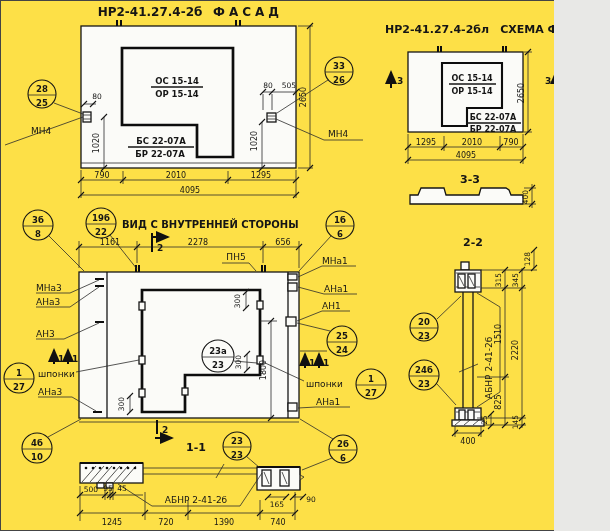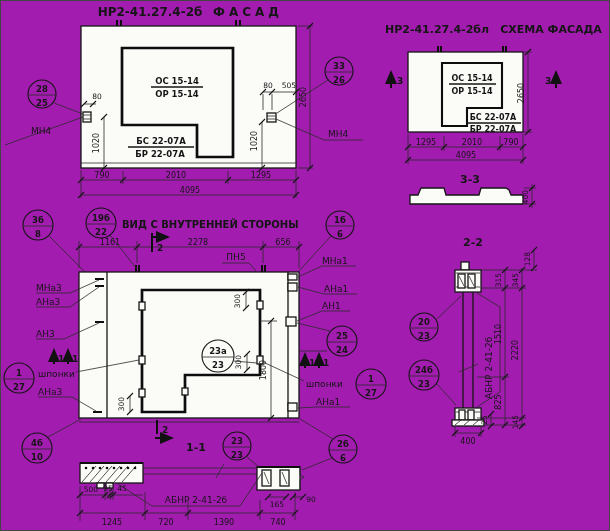--- a/index.html
+++ b/index.html
@@ -1,16 +1,16 @@
 <!DOCTYPE html>
 <html><head>
 <meta charset="utf-8">
 <style>
   html,body{margin:0;padding:0;background:#e8e8e6;}
-  #stage{width:610px;height:531px;background:#a21caf;position:relative;overflow:hidden;text-align:center;}
+  #stage{width:554px;height:531px;background:#fde047;position:relative;overflow:hidden;text-align:center;}
   svg{display:block;}
   text{font-family:"DejaVu Sans",sans-serif;fill:#151515;}
   .f12{font-size:12px;font-weight:bold;}
   .f11{font-size:11px;font-weight:bold;}
   .f10{font-size:10px;font-weight:bold;}
   .f9{font-size:9px;}
   .f85{font-size:8.5px;font-weight:bold;}
   .f8{font-size:8px;}
   .f7{font-size:7.5px;}
   .mid{text-anchor:middle;}

